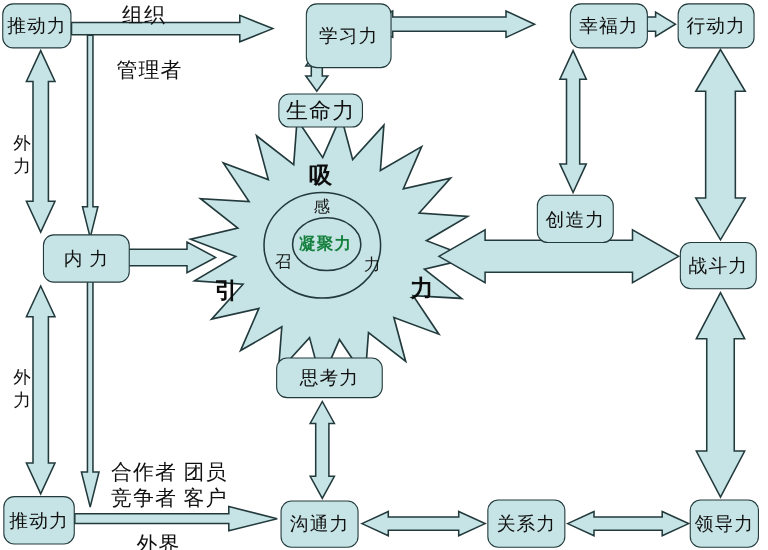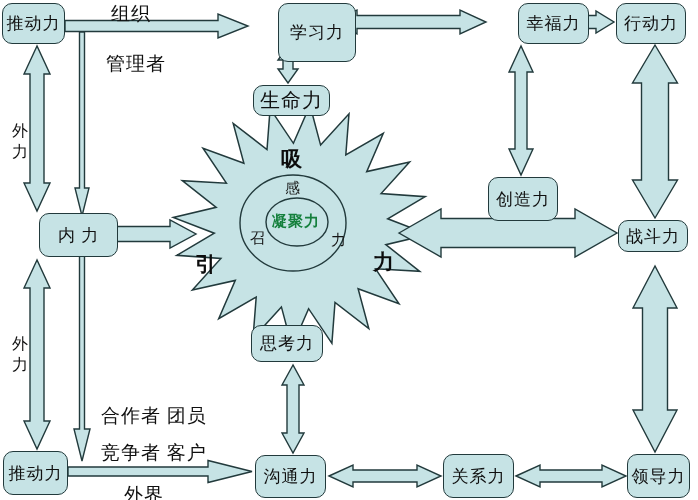--- a/index.html
+++ b/index.html
@@ -52,38 +52,38 @@
       <polygon points="516,476 540,465 540,470 602,470 602,465 626,476 602,487 602,482 540,482 540,487" fill="#c6e3e5" stroke="#223a3c" stroke-width="1.4" stroke-linejoin="miter"></polygon>
       <polygon points="68,467 208,467 208,460.5 252,471.5 208,482.5 208,476 68,476" fill="#c6e3e5" stroke="#223a3c" stroke-width="1.4" stroke-linejoin="miter"></polygon>
       <polygon points="79.5,32 79.5,188 75,188 82,216 89,188 84.5,188 84.5,32" fill="#c6e3e5" stroke="#223a3c" stroke-width="1.4" stroke-linejoin="miter"></polygon>
       <polygon points="79.5,244 79.5,429 74,429 82,461 90,429 84.5,429 84.5,244" fill="#c6e3e5" stroke="#223a3c" stroke-width="1.4" stroke-linejoin="miter"></polygon>
     </svg>
 
   <div class="lbl" style="left:111px;top:1px;">组织</div>
   <div class="lbl" style="left:106px;top:51px;">管理者</div>
   <div class="lbl vert" style="left:12px;top:120px;">外力</div>
   <div class="lbl vert" style="left:12px;top:333px;">外力</div>
-  <div class="lbl" style="left:101px;top:403px;text-align:center;">合作者 团员</div>
+  <div class="lbl" style="left:101px;top:416px;text-align:center;">合作者 团员</div>
   <div class="lbl" style="left:101px;top:440px;">竞争者 客户</div>
   <div class="lbl" style="left:124px;top:482px;">外界</div>
 
   <div class="sun-big" style="left:281px;top:145px;">吸</div>
   <div class="sun-big" style="left:195px;top:250px;">引</div>
   <div class="sun-big" style="left:373px;top:248px;">力</div>
   <div class="sun-sm" style="left:285px;top:179px;">感</div>
   <div class="sun-sm" style="left:250px;top:229px;">召</div>
   <div class="sun-sm" style="left:331px;top:231px;">力</div>
   <div class="sun-core" style="left:268px;top:212px;">凝聚力</div>
 
   <div class="box" style="left:2px;top:3px;width:63px;height:41px;">推动力</div>
   <div class="box" style="left:250px;top:3px;width:78px;height:59px;margin-left:28px;">学习力</div>
   <div class="box" style="left:488px;top:3px;width:71px;height:41px;margin-left:30px;">幸福力</div>
   <div class="box" style="left:616px;top:3px;width:70px;height:41px;">行动力</div>
   <div class="box" style="left:253px;top:85px;width:77px;height:31px;font-size:20px;">生命力</div>
   <div class="box" style="left:3px;top:213px;width:79px;height:44px;margin-left:36px;">内 力</div>
   <div class="box" style="left:488px;top:177px;width:70px;height:44px;">创造力</div>
-  <div class="box" style="left:618px;top:220px;width:70px;height:32px;">战斗力</div>
-  <div class="box" style="left:251px;top:325px;width:72px;height:37px;">思考力</div>
+  <div class="box" style="left:618px;top:220px;width:70px;height:43px;">战斗力</div>
+  <div class="box" style="left:251px;top:325px;width:97px;height:37px;">思考力</div>
   <div class="box" style="left:3px;top:451px;width:65px;height:44px;">推动力</div>
   <div class="box" style="left:255px;top:455px;width:71px;height:43px;">沟通力</div>
   <div class="box" style="left:443px;top:454px;width:71px;height:44px;">关系力</div>
   <div class="box" style="left:627px;top:454px;width:63px;height:44px;">领导力</div>
 </div>
 
 </body></html>

